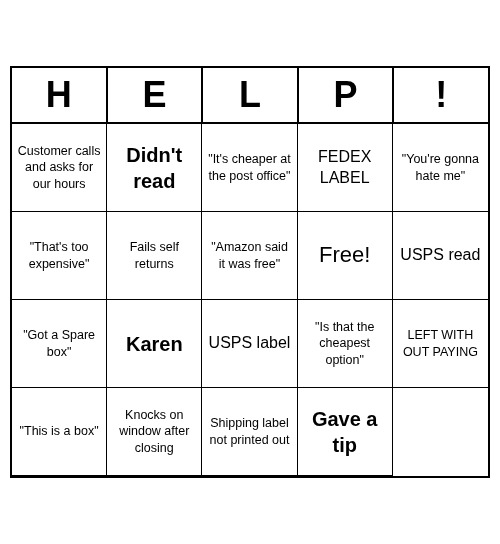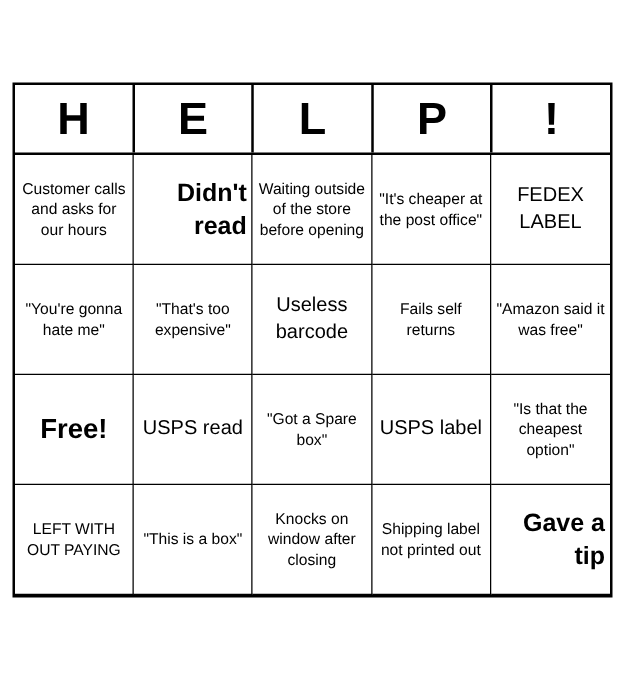--- a/index.html
+++ b/index.html
@@ -52,57 +52,55 @@
     }
     .bingo-cell:nth-child(5n) {
       border-right: none;
     }
     .bingo-cell:nth-child(n+21) {
       border-bottom: none;
     }
     .bingo-cell.large-text {
       font-size: 20px;
       font-weight: bold;
-      text-align: right;
     }
     .bingo-cell.medium-text {
       font-size: 16px;
       font-weight: normal;
     }
     .bingo-cell.free {
       font-size: 22px;
-      font-weight: bold;
+      font-weight: normal;
       text-align: right;
     }
   </style>
 </head>
 <body>
 
 <div class="bingo-card">
   <div class="bingo-title">
   <div class="bingo-title-cell">H</div>
       <div class="bingo-title-cell">E</div>
       <div class="bingo-title-cell">L</div>
       <div class="bingo-title-cell">P</div>
       <div class="bingo-title-cell">!</div>
     </div>
   <div class="bingo-grid">
   <div class="bingo-cell">Customer calls and asks for our hours</div>
       <div class="bingo-cell large-text">Didn't read</div>
-      <div class="bingo-cell">Waiting outside of the store before opening</div>
       <div class="bingo-cell">"It's cheaper at the post office"</div>
       <div class="bingo-cell medium-text">FEDEX LABEL</div>
       <div class="bingo-cell">"You're gonna hate me"</div>
       <div class="bingo-cell">"That's too expensive"</div>
-      <div class="bingo-cell medium-text">Useless barcode</div>
       <div class="bingo-cell">Fails self returns</div>
       <div class="bingo-cell">"Amazon said it was free"</div>
       <div class="bingo-cell free">Free!</div>
       <div class="bingo-cell medium-text">USPS read</div>
       <div class="bingo-cell">"Got a Spare box"</div>
+      <div class="bingo-cell large-text">Karen</div>
       <div class="bingo-cell medium-text">USPS label</div>
       <div class="bingo-cell">"Is that the cheapest option"</div>
       <div class="bingo-cell">LEFT WITH OUT PAYING</div>
       <div class="bingo-cell">"This is a box"</div>
       <div class="bingo-cell">Knocks on window after closing</div>
       <div class="bingo-cell">Shipping label not printed out</div>
       <div class="bingo-cell large-text">Gave a tip</div>
     </div>
 </div>
 

